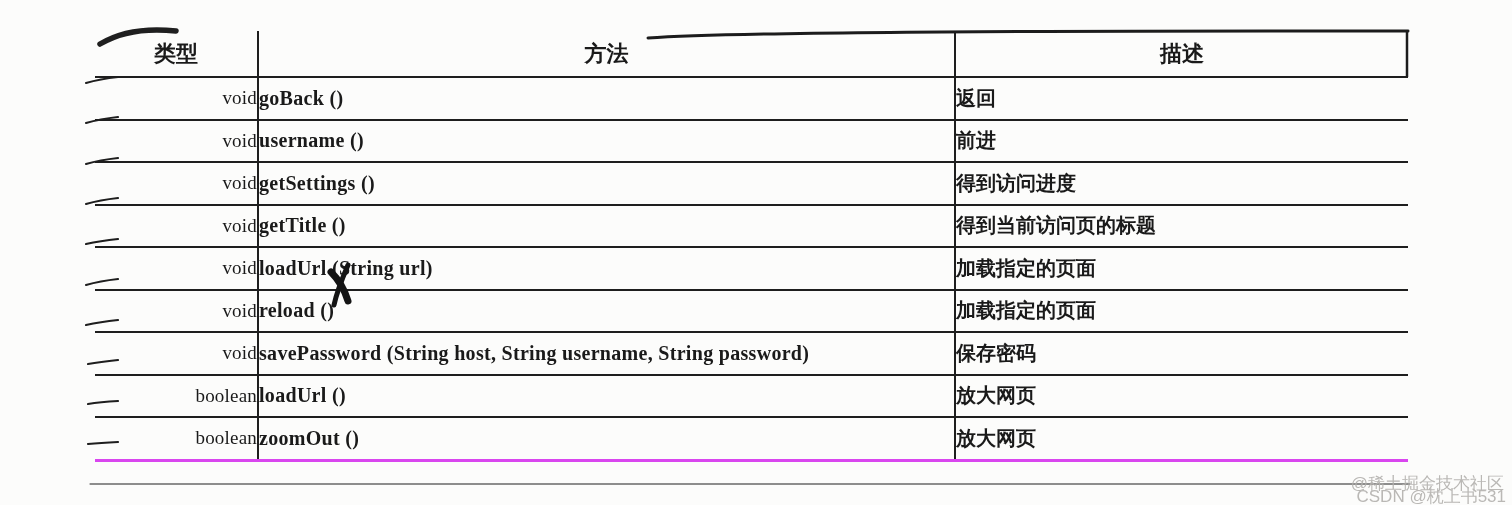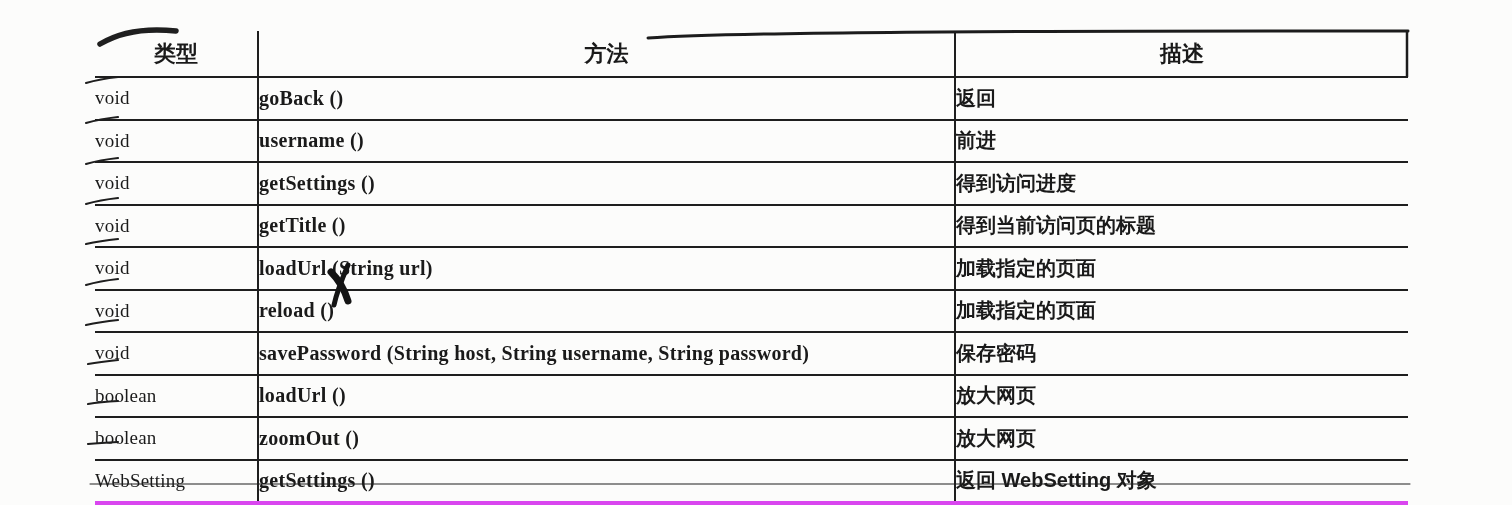--- a/index.html
+++ b/index.html
@@ -16,21 +16,21 @@
     height: 505px;
     background: #fcfcfb;
   }
   table.methods {
     position: absolute;
     left: 95px;
     top: 31px;
     width: 1313px;
     border-collapse: collapse;
     table-layout: fixed;
-    border-bottom: 5px solid #d946ef;
+    border-bottom: 3px solid #d946ef;
     color: #1a1a1a;
   }
   table.methods col.c-type   { width: 163px; }
   table.methods col.c-method { width: 697px; }
   table.methods col.c-desc   { width: 453px; }
 
   table.methods th {
     height: 45px;
     font: 700 22px "Liberation Sans", sans-serif;
     text-align: center;
@@ -39,21 +39,21 @@
     padding: 0;
   }
   table.methods td {
     height: 40.5px;
     vertical-align: middle;
     border-top: 2px solid #1e1e1e;
     padding: 0;
   }
   th.col-type, td.col-type {
     border-right: 2px solid #1e1e1e;
-    text-align: left;
+    text-align: right;
   }
   th.col-method, td.col-method {
     border-right: 2px solid #1e1e1e;
   }
   td.col-method { padding-left: 21px; }
   td.col-desc   { padding-left: 15px; }
 
   .type-text {
     font: 400 19px "Liberation Serif", serif;
     letter-spacing: 0.2px;
@@ -143,25 +143,20 @@
       <tr>
         <td class="col-type"><span class="type-text">boolean</span></td>
         <td class="col-method"><span class="method-text">loadUrl ()</span></td>
         <td class="col-desc"><span class="desc-text">放大网页</span></td>
       </tr>
       <tr>
         <td class="col-type"><span class="type-text">boolean</span></td>
         <td class="col-method"><span class="method-text">zoomOut ()</span></td>
         <td class="col-desc"><span class="desc-text">放大网页</span></td>
       </tr>
-      <tr>
-        <td class="col-type"><span class="type-text">WebSetting</span></td>
-        <td class="col-method"><span class="method-text">getSettings ()</span></td>
-        <td class="col-desc"><span class="desc-text">返回 WebSetting 对象</span></td>
-      </tr>
     </tbody>
   </table>
 
   <svg class="artifacts" width="1512" height="505" viewBox="0 0 1512 505">
 
     <path d="M 648 38 Q 760 30 1408 31" fill="none" stroke="#1c1c1c" stroke-width="3" stroke-linecap="round"></path>
 
     <path d="M 1407 31 L 1407 77" fill="none" stroke="#1c1c1c" stroke-width="2.5"></path>
 
     <path d="M 100 44 Q 130 26 176 31" fill="none" stroke="#1f1f1f" stroke-width="5.5" stroke-linecap="round"></path>
@@ -179,14 +174,18 @@
       <path d="M 86 244 Q 100 241 118 239"></path>
       <path d="M 86 285 Q 100 281 118 279"></path>
       <path d="M 86 325 Q 100 322 118 320"></path>
       <path d="M 88 364 Q 100 362 118 360"></path>
       <path d="M 88 404 Q 100 402 118 401"></path>
       <path d="M 88 444 Q 100 443 118 442"></path>
       <path d="M 90 484 L 1410 484" stroke-width="1"></path>
     </g>
   </svg>
 
+  <div class="watermark">
+    <div class="wm1">@稀土掘金技术社区</div>
+    <div class="wm2">CSDN @枕上书531</div>
+  </div>
 
 </div>
 
 </body></html>

